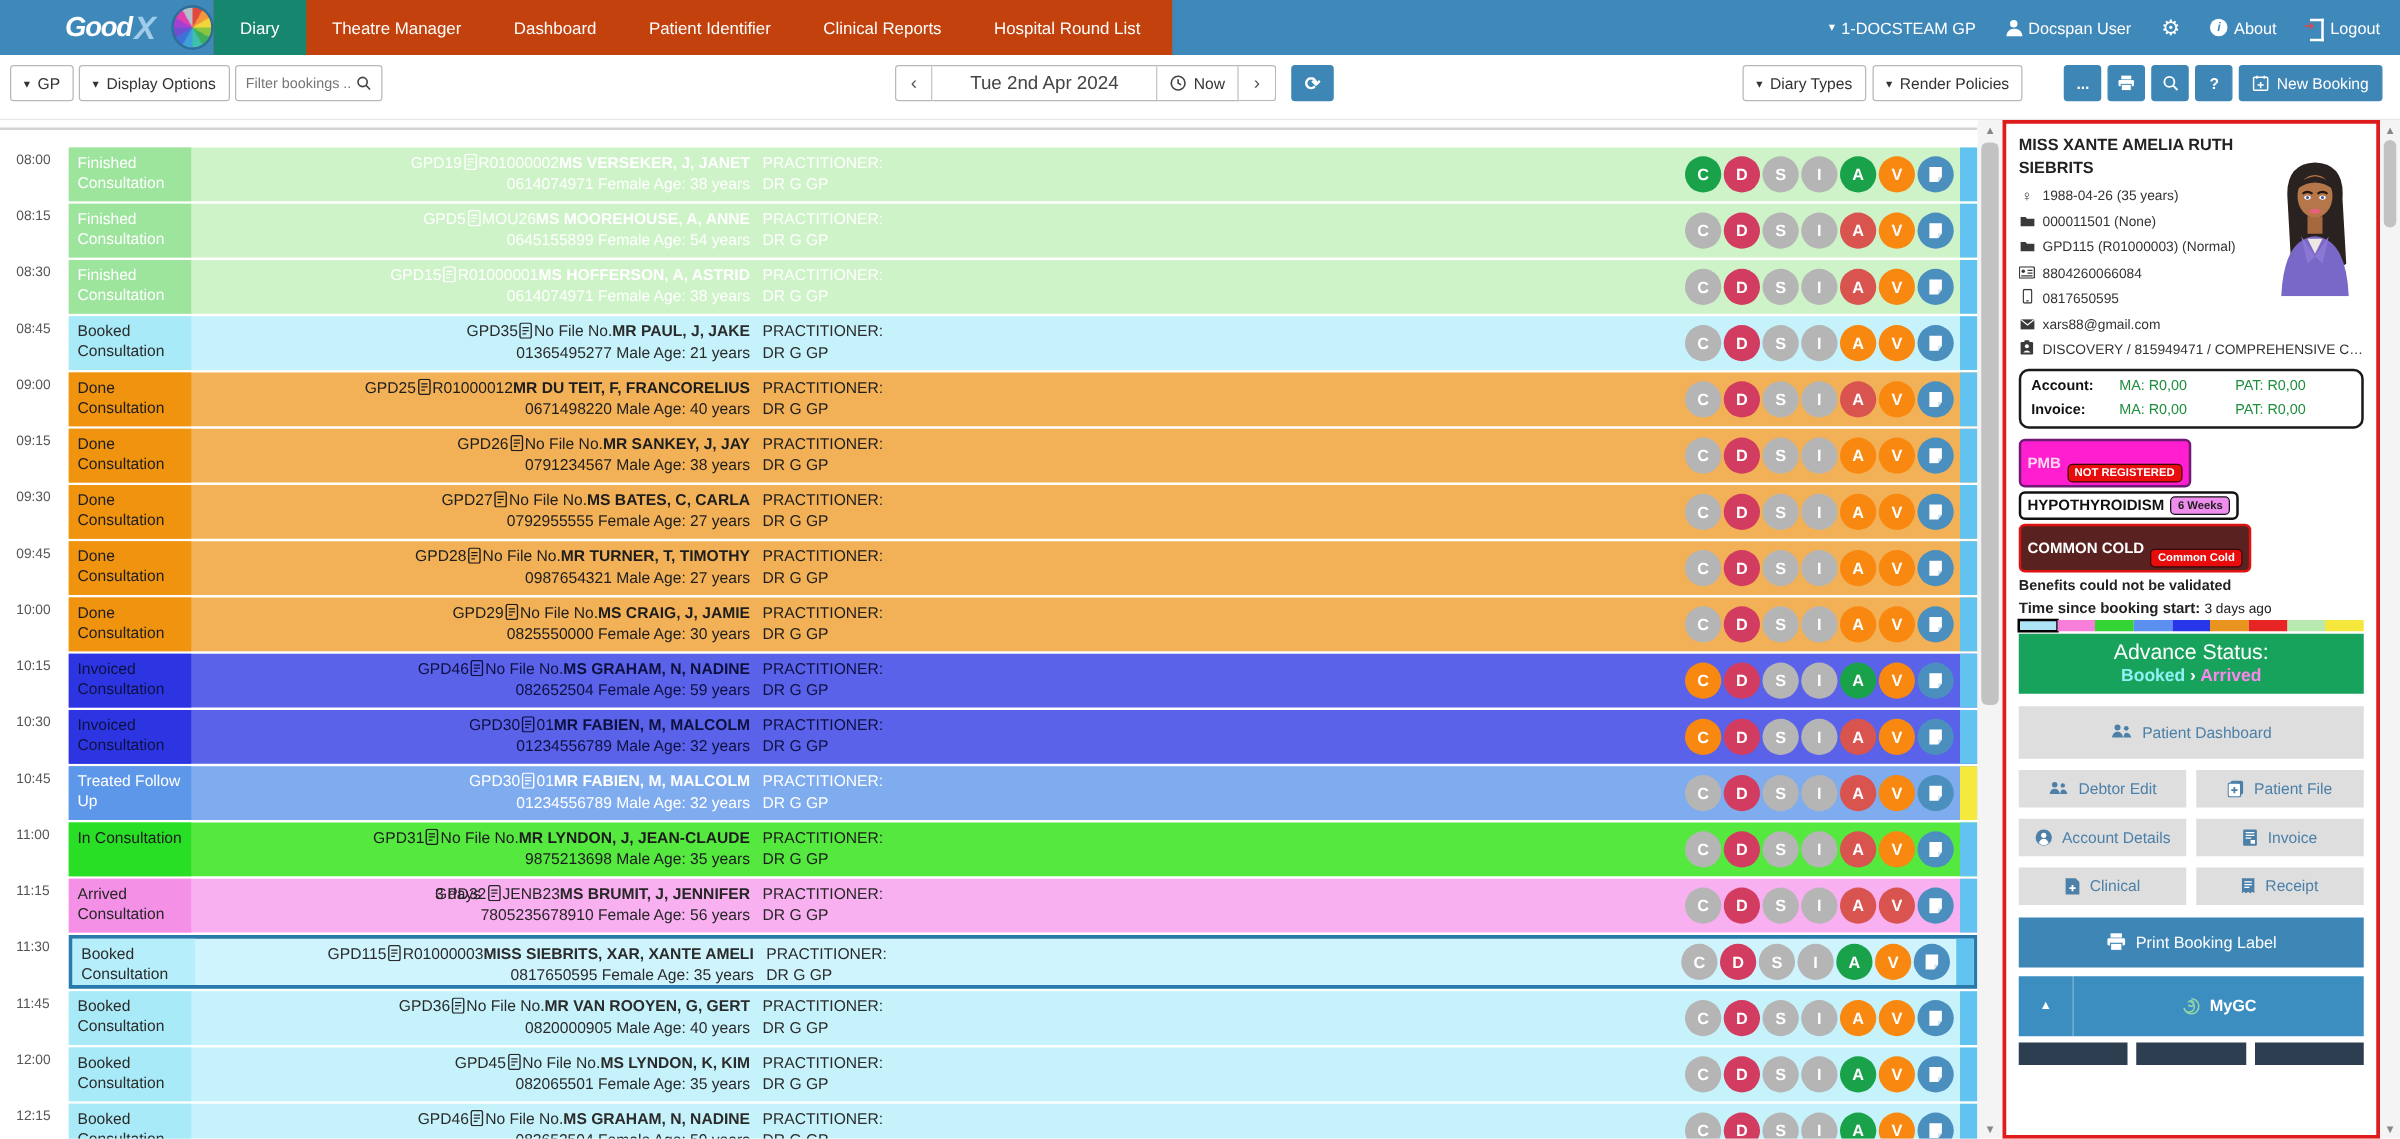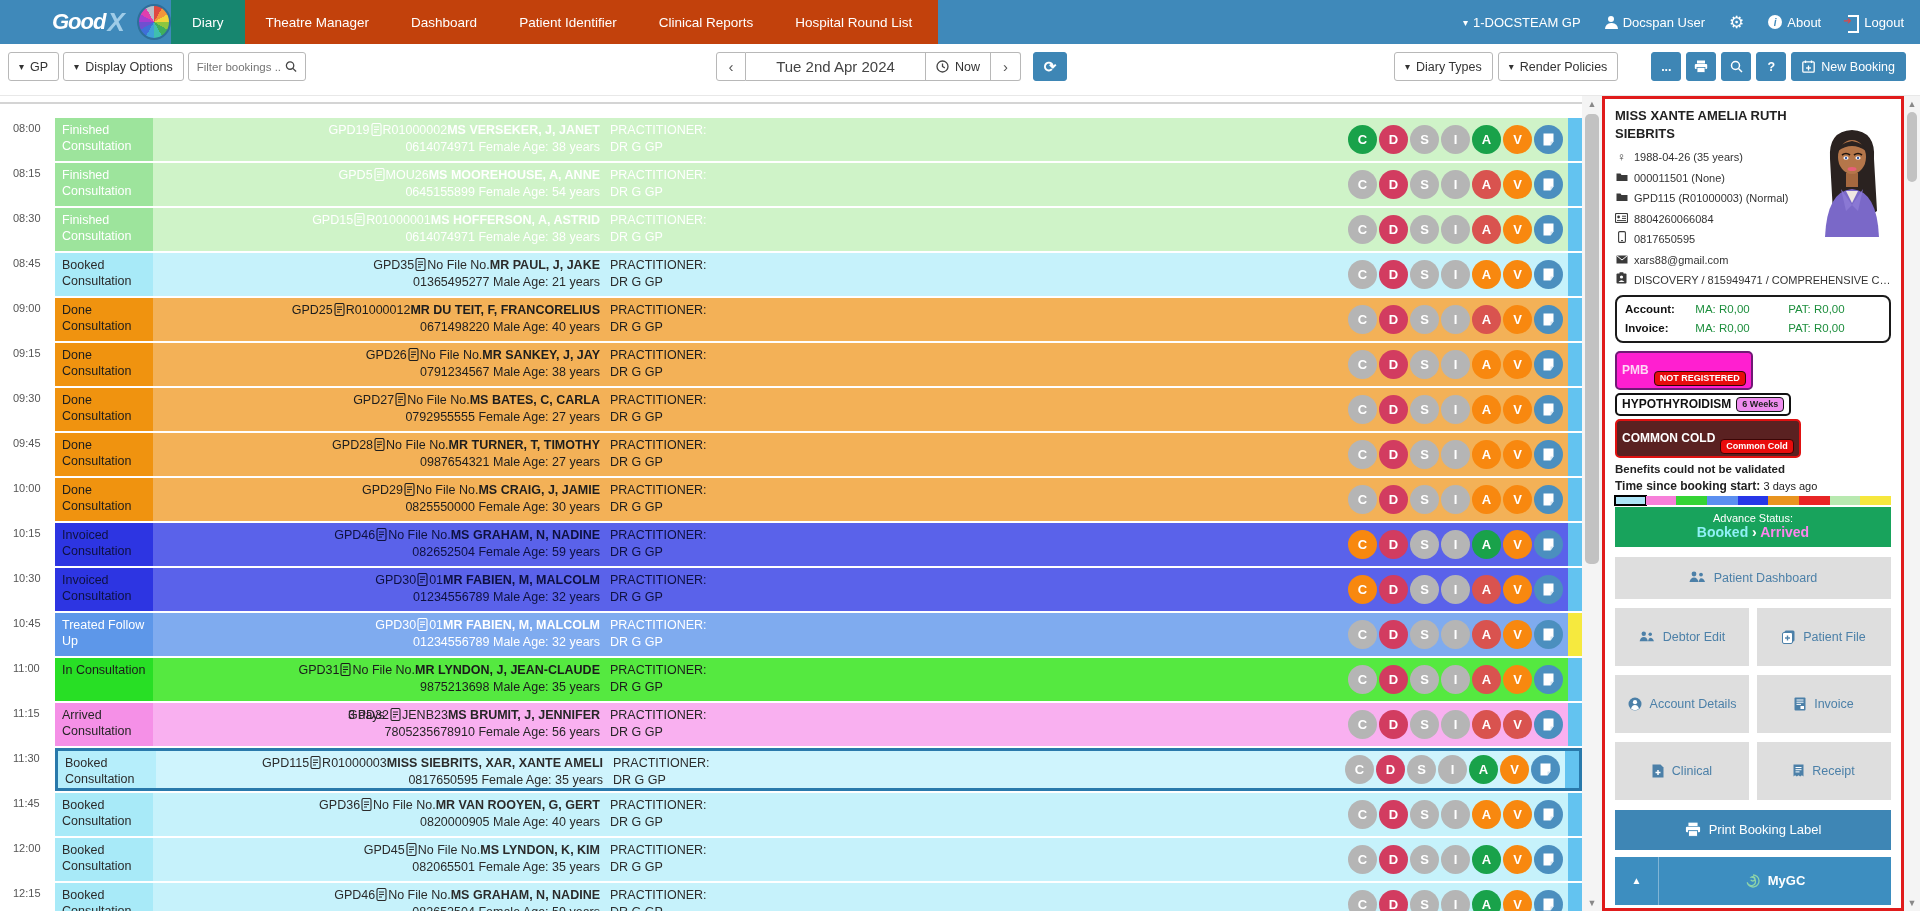--- a/index.html
+++ b/index.html
@@ -103,27 +103,27 @@
   .badge { border-radius:4px; font-size:9px; font-weight:bold; padding:1.5px 5px; }
   .badge-red { background:#e80c0c; border:1.5px solid #3a0505; color:#fff;margin-top:16px; }
   .badge-violet { background:#ee8dee; border:1.5px solid #111; color:#222; }
   .benefits { font-weight:bold; font-size:11.5px; color:#222; margin:5px 0 4px; }
   .timesince { font-size:12px; color:#222; margin-bottom:3px; }
   .timesince b { font-weight:bold; }
   .strip { display:flex; height:9px; margin:3px 0 0; }
   .strip span { flex:1; }
   .strip span.sel { outline:2px solid #000; outline-offset:-1px; }
   .advance { background:#18a35c; color:#fff; text-align:center; padding:5px 0 7px; margin-top:2px; }
-  .advance .l1 { font-size:11px; }
+  .advance .l1 { font-size:17px; }
   .advance .l2 { font-size:14px; font-weight:bold; }
   .adv-from { color:#8ff0f5; } .adv-to { color:#ff85ee; }
   .pbtn { background:#dedede; color:#4c80a8; font-size:12.5px; display:flex; align-items:center; justify-content:center; gap:8px; cursor:pointer; }
   .pbtn-full { height:42px; margin-top:10px; }
   .pbtn-grid { display:flex; gap:8px; margin-top:9px; }
-  .pbtn-grid .pbtn { flex:1; height:58px; }
+  .pbtn-grid .pbtn { flex:1; height:30px; }
   .print-btn { background:#3e86b5; color:#fff; height:40px; display:flex; align-items:center; justify-content:center; gap:8px; font-size:13px; margin-top:10px; cursor:pointer; }
   .mygc { display:flex; height:48px; background:#3d8ec0; margin-top:7px; }
   .mygc-toggle { width:44px; border-right:1px solid rgba(255,255,255,.35); display:flex; align-items:center; justify-content:center; color:#fff; font-size:10px; cursor:pointer; }
   .mygc-main { flex:1; display:flex; align-items:center; justify-content:center; gap:7px; color:#fff; font-size:13px; font-weight:bold; cursor:pointer; }
   .stubs { display:flex; gap:7px; margin-top:5px; }
   .stubs div { flex:1; height:18px; background:#2c3e50; cursor:pointer; }
 </style>
 </head>
 <body>
 

